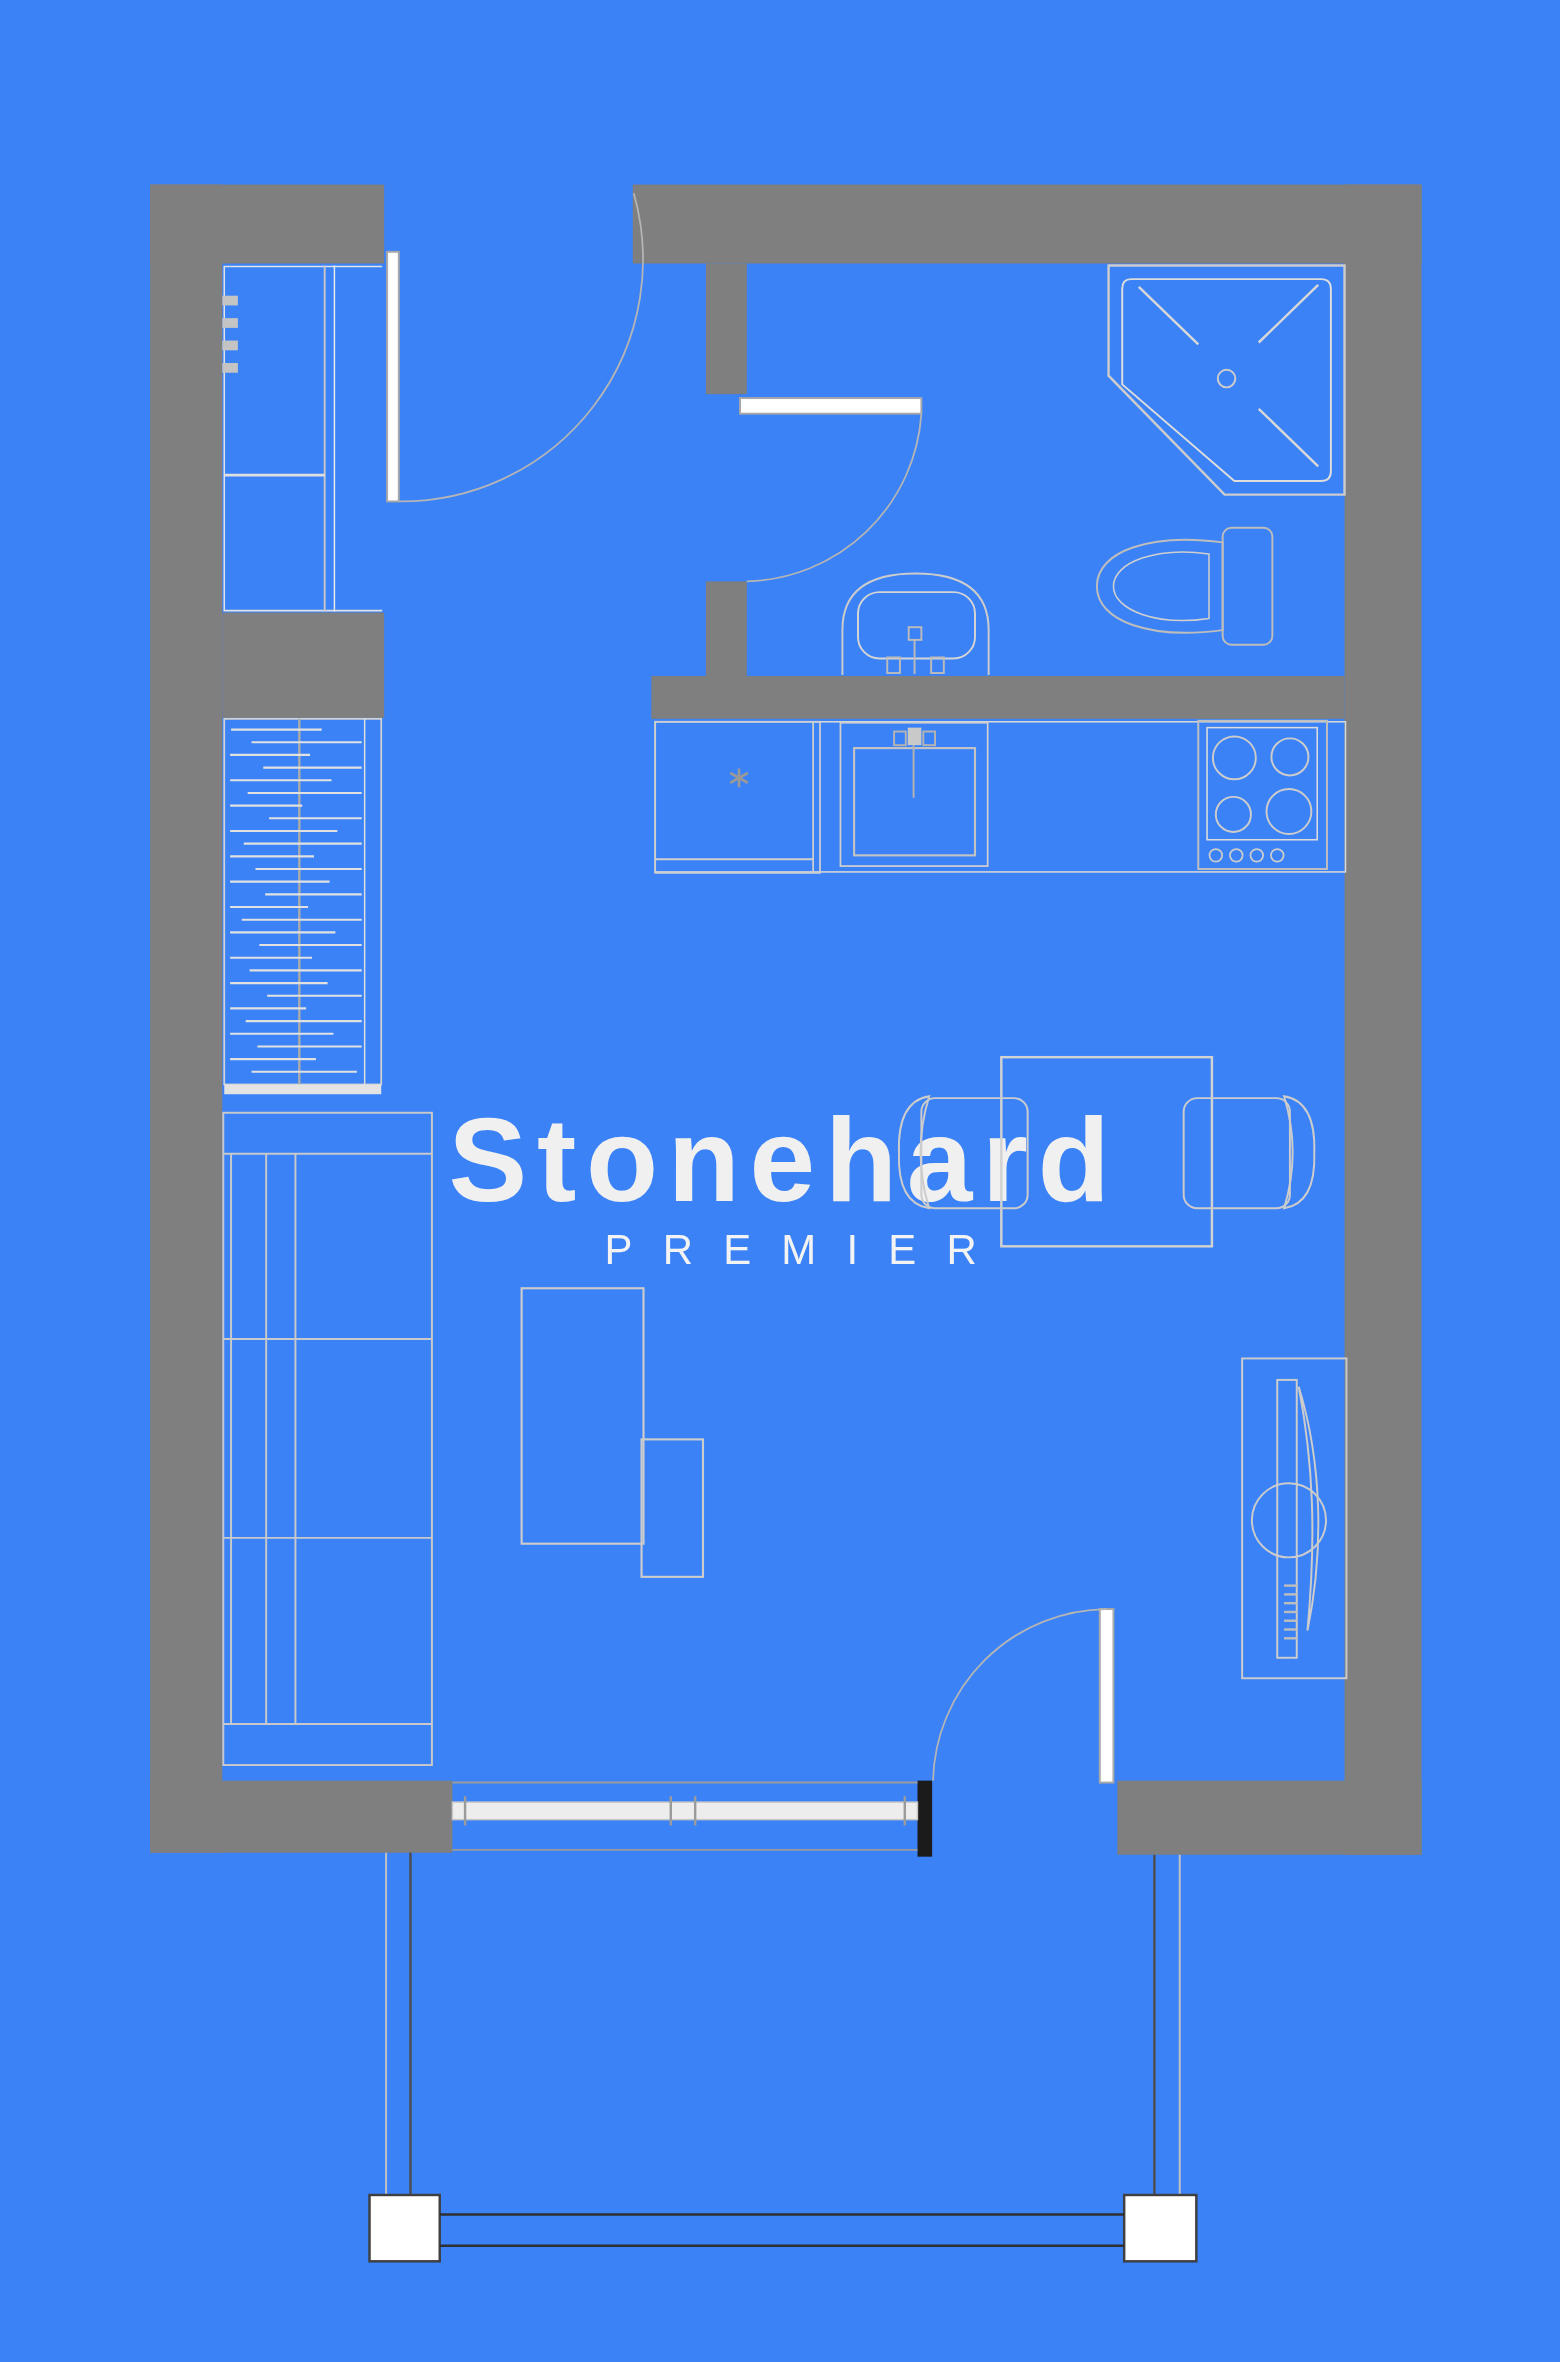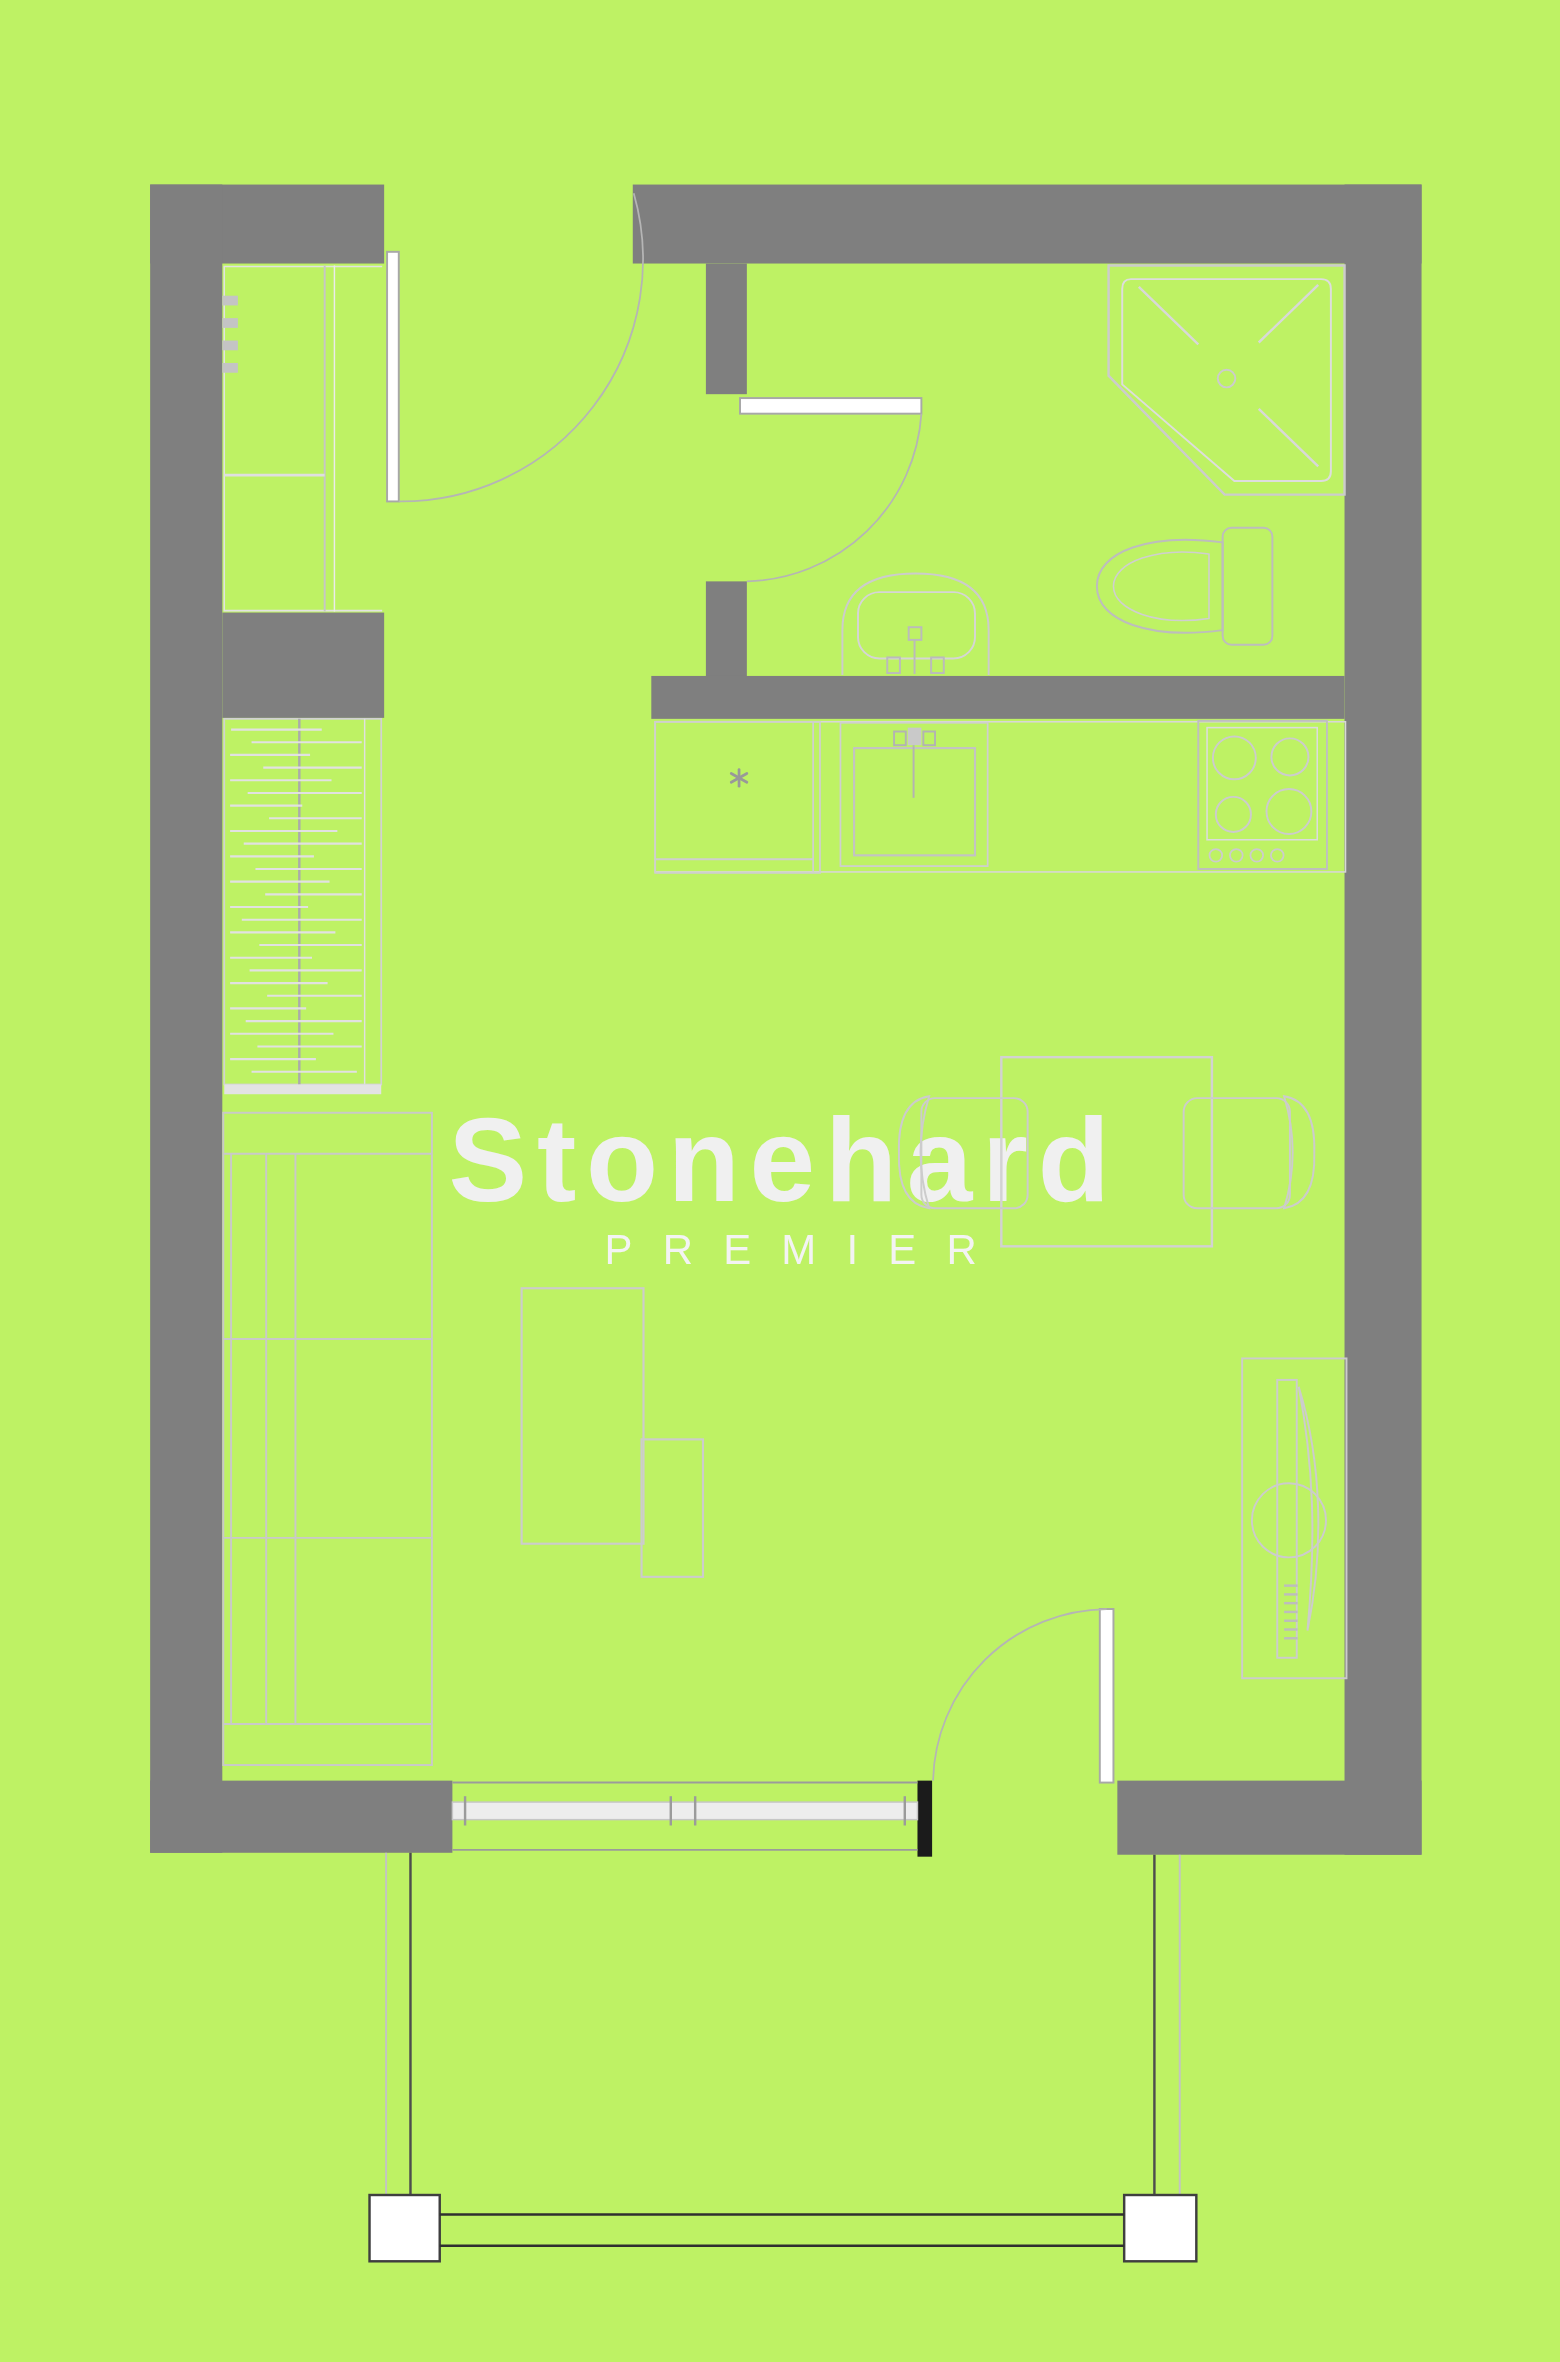--- a/index.html
+++ b/index.html
@@ -1,16 +1,16 @@
 <!DOCTYPE html>
 <html><head>
 <meta charset="utf-8">
 <style>
   html,body{margin:0;padding:0;background:#ffffff;}
-  .page{position:relative;width:1560px;height:2362px;background:#bef264;overflow:hidden;}
+  .page{position:relative;width:1560px;height:2362px;background:#3b82f6;overflow:hidden;}
   svg{display:block;}
   text{font-family:"Liberation Sans", sans-serif;}
 </style>
 </head>
 <body>
 <div class="page">
 <svg width="1560" height="2362" viewBox="0 0 1600 2422" fill="none" stroke="none">
 
 <text x="460" y="1232" font-size="121" font-weight="bold" letter-spacing="10" fill="#f0f0f0" stroke="none">Stonehard</text>
 

